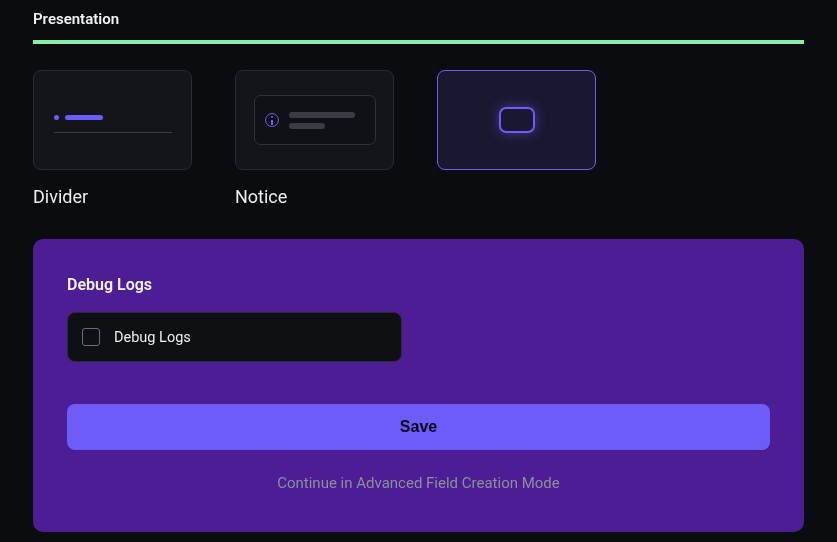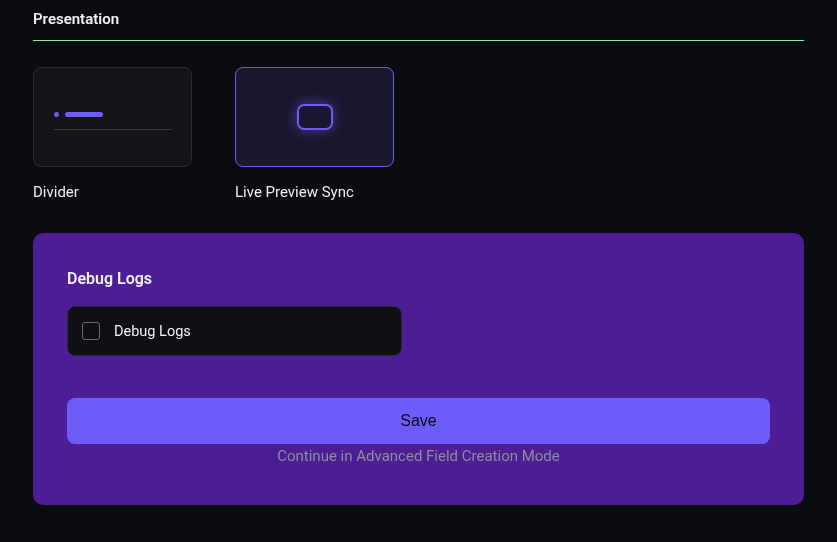--- a/index.html
+++ b/index.html
@@ -12,21 +12,21 @@
     overflow: hidden;
   }
   .page {
     padding: 0 33px;
   }
   .section-title {
     font-size: 15px;
     font-weight: 600;
     color: #f2f3f5;
     padding: 10px 0 12px 0;
-    border-bottom: 1px solid #86efac;
+    border-bottom: 4px solid #86efac;
     margin-bottom: 26px;
   }
   .cards-row {
     display: flex;
     gap: 43px;
   }
   .card-wrap {
     width: 159px;
   }
   .card {
@@ -39,21 +39,21 @@
     align-items: center;
     justify-content: center;
     cursor: pointer;
   }
   .card.selected {
     border: 1.5px solid #6d5cf7;
     background: #1a1830;
   }
   .card-label {
     margin-top: 16px;
-    font-size: 15px;
+    font-size: 18px;
     color: #eceef1;
   }
 
   
   .divider-inner {
     width: 118px;
     position: relative;
   }
   .divider-inner .dot {
     width: 5px; height: 5px; border-radius: 50%;
@@ -149,27 +149,27 @@
   }
   .save-btn {
     margin-top: 42px;
     width: 100%;
     height: 46px;
     background: #6d5cf7;
     border: none;
     border-radius: 8px;
     color: #0b0618;
     font-size: 16px;
-    font-weight: 400;
+    font-weight: 700;
     cursor: pointer;
   }
   .advanced-link {
     display: block;
     text-align: center;
-    margin-top: 3px;
+    margin-top: 24px;
     font-size: 15px;
     color: #8c8f99;
     cursor: pointer;
   }
 </style>
 </head>
 <body>
 
 <div class="page">
 
@@ -181,26 +181,37 @@
       <div class="card">
         <div class="divider-inner">
           <span class="dot"></span><span class="bar"></span>
           <div class="line"></div>
         </div>
       </div>
       <div class="card-label">Divider</div>
     </div>
 
 
+    <div class="card-wrap">
+      <div class="card">
+        <div class="notice-inner">
+          <div class="info-icon"></div>
+          <div class="notice-lines">
+            <div class="l1"></div>
+              <div class="l2"></div>
+          </div>
+        </div>
+      </div>
+      <div class="card-label">Notice</div>
+    </div>
 
     <div class="card-wrap">
       <div class="card selected">
         <div class="lps-inner"></div>
       </div>
-      <div class="card-label">Live Preview Sync</div>
     </div>
 
   </div>
 
   <div class="panel">
 
     <div class="field-title">Debug Logs</div>
 
     <div class="checkbox-field">
       <div class="checkbox"></div>

